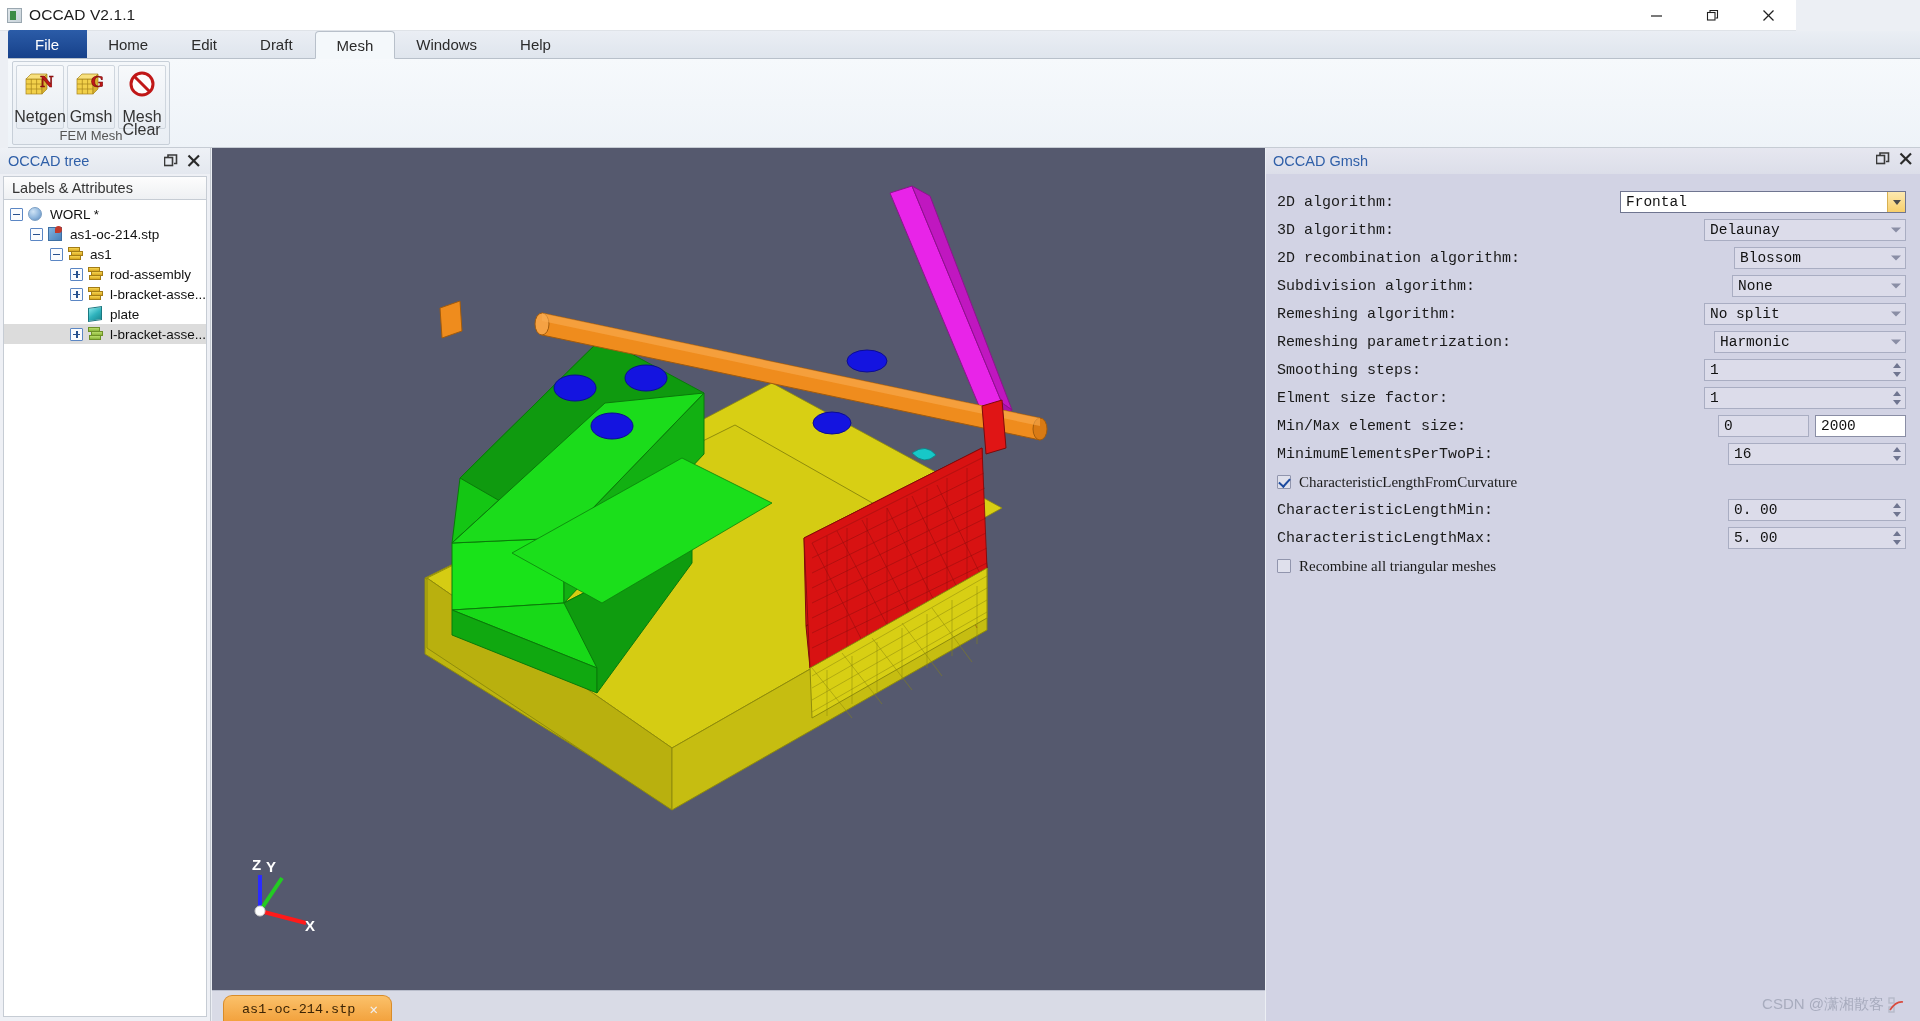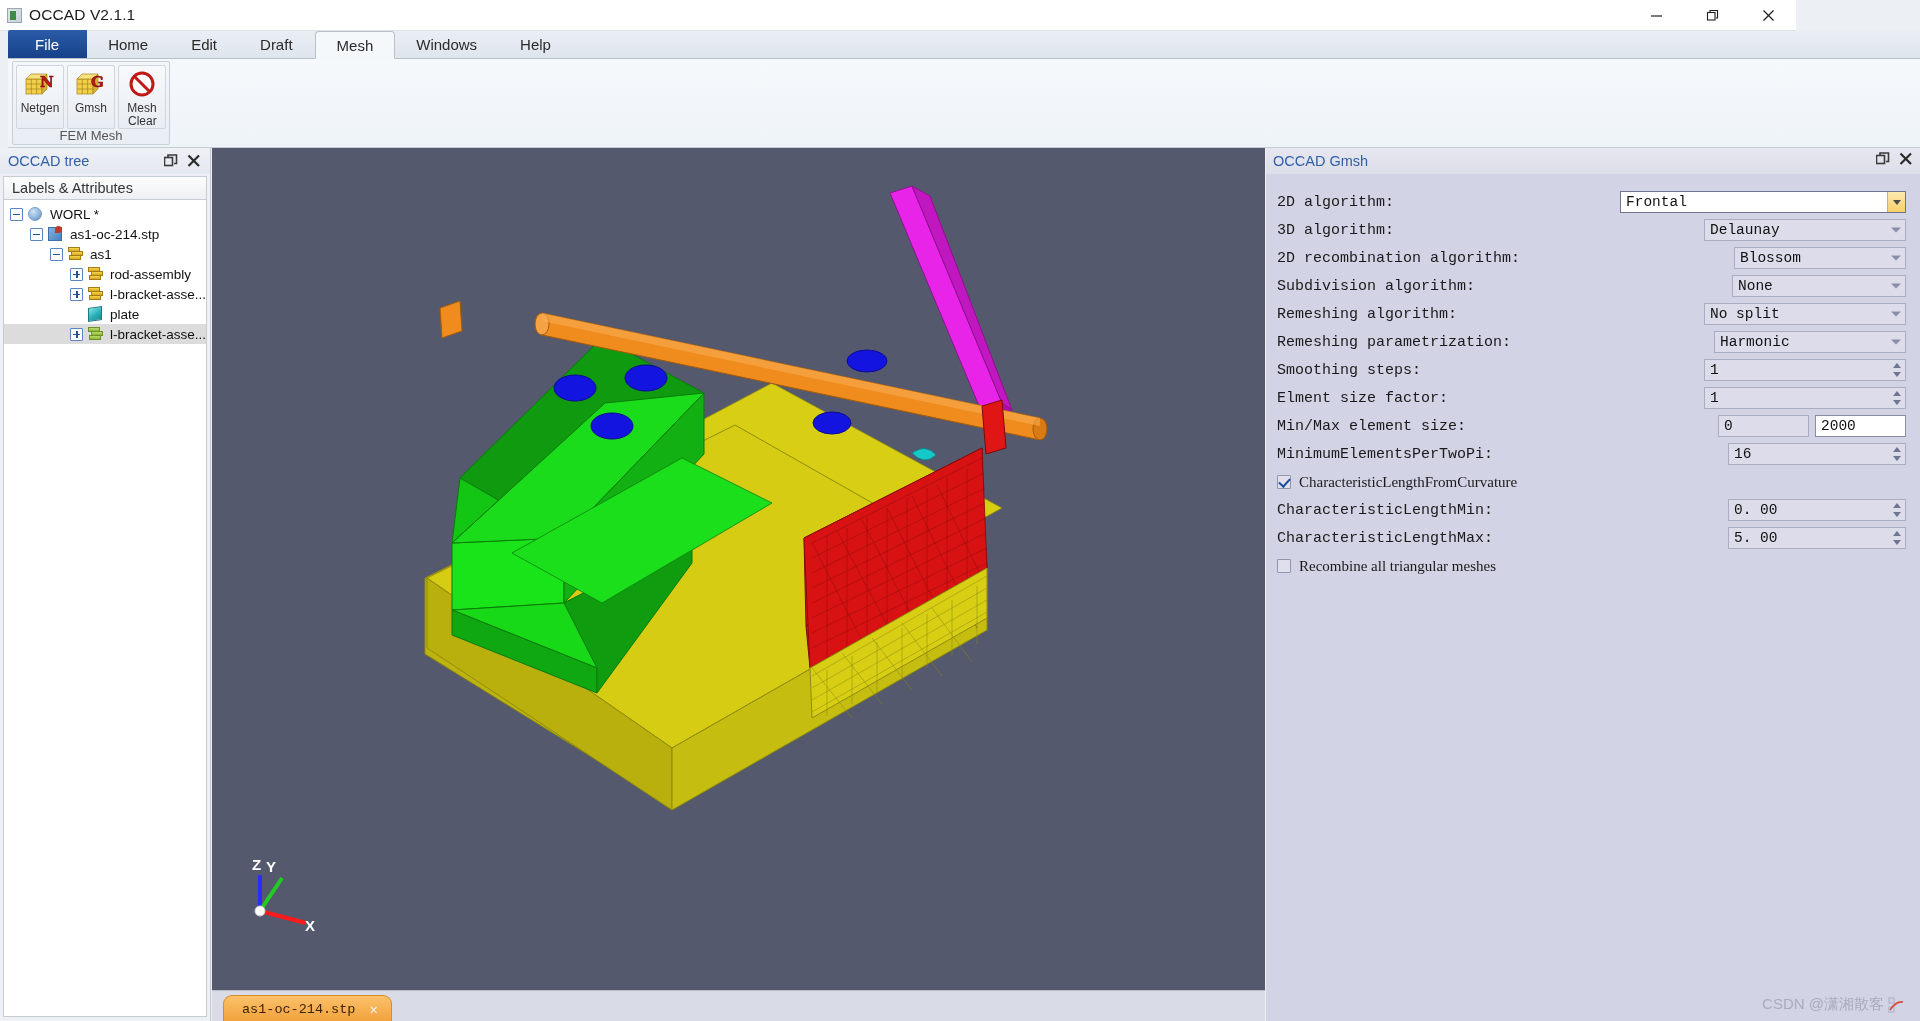--- a/index.html
+++ b/index.html
@@ -88,21 +88,21 @@
   }
   .rgroup-items { display: flex; padding: 3px 3px 0 3px; gap: 3px; }
   .rbtn {
     width: 48px; height: 64px;
     border: 1px solid #cfd6de;
     background: linear-gradient(180deg,#f7f9fb 0%,#e8edf3 100%);
     border-radius: 2px;
     display: flex; flex-direction: column; align-items: center; justify-content: flex-start;
     padding-top: 4px;
   }
-  .rbtn .lbl { font-size: 12px; color: #333; line-height: 13px; text-align: right; margin-top: 2px; }
+  .rbtn .lbl { font-size: 16px; color: #333; line-height: 13px; text-align: left; margin-top: 10px; }
   .rgroup-title {
     position: absolute; left: 0; bottom: 1px; width: 100%;
     text-align: center; font-size: 13px; color: #555;
   }
   .icon-cube { width: 34px; height: 30px; position: relative; }
 
   
   .leftpanel {
     position: absolute; left: 0; top: 148px; width: 211px; height: 873px;
     background: #eef0f5;

